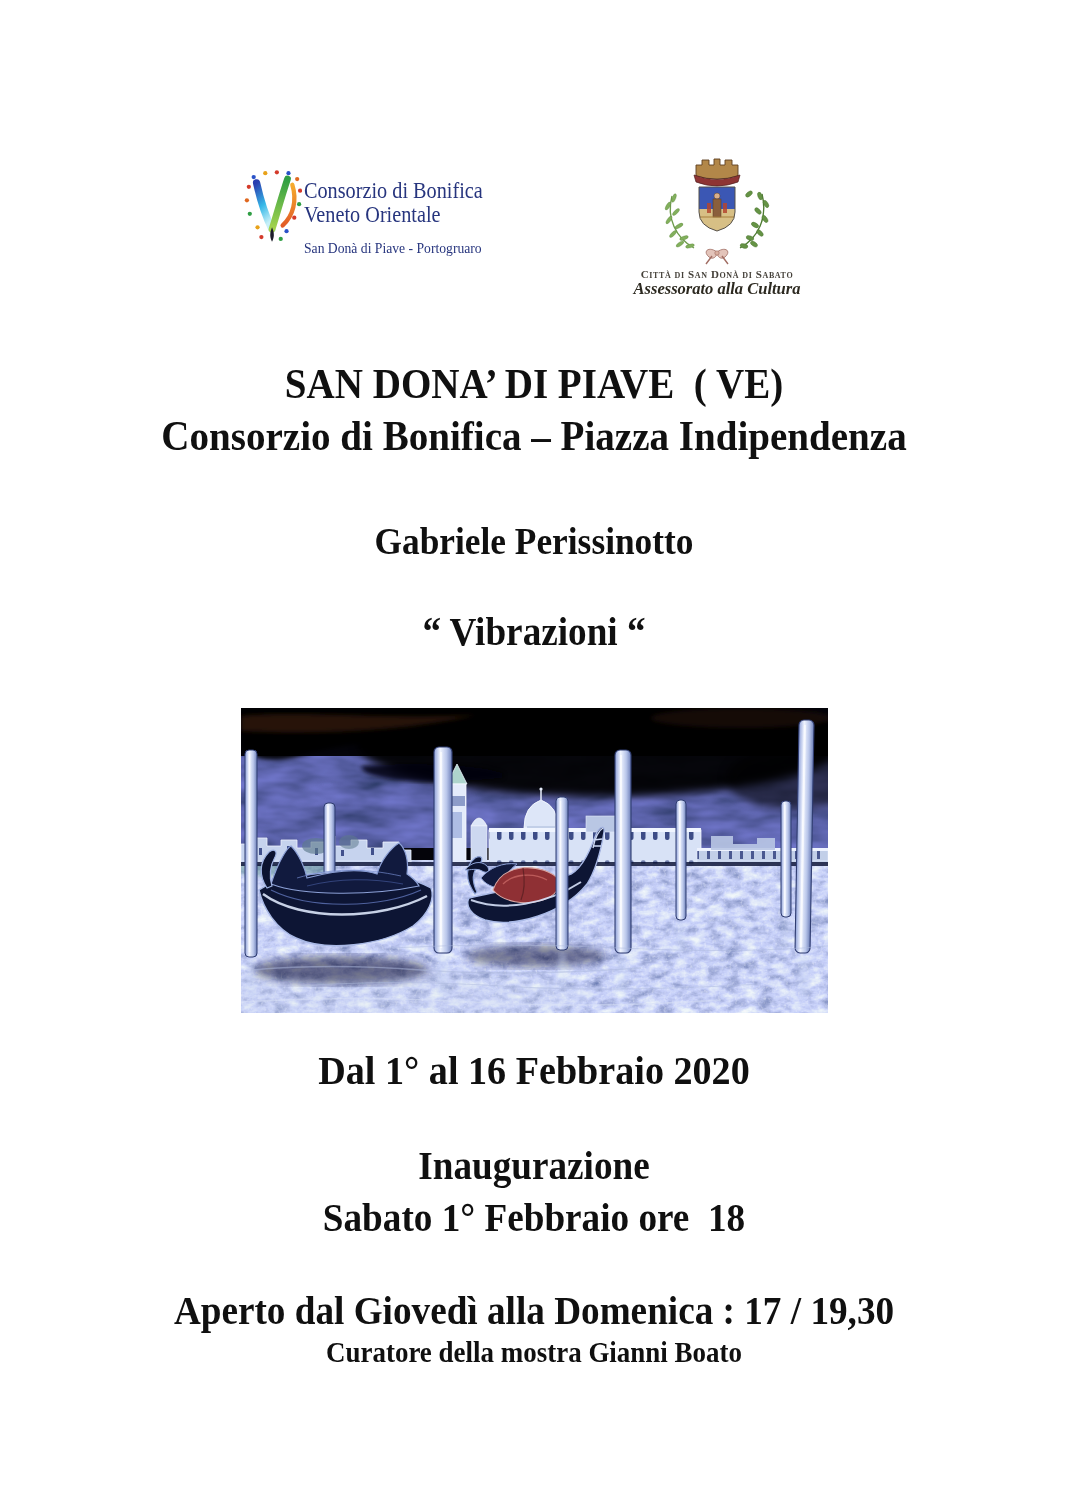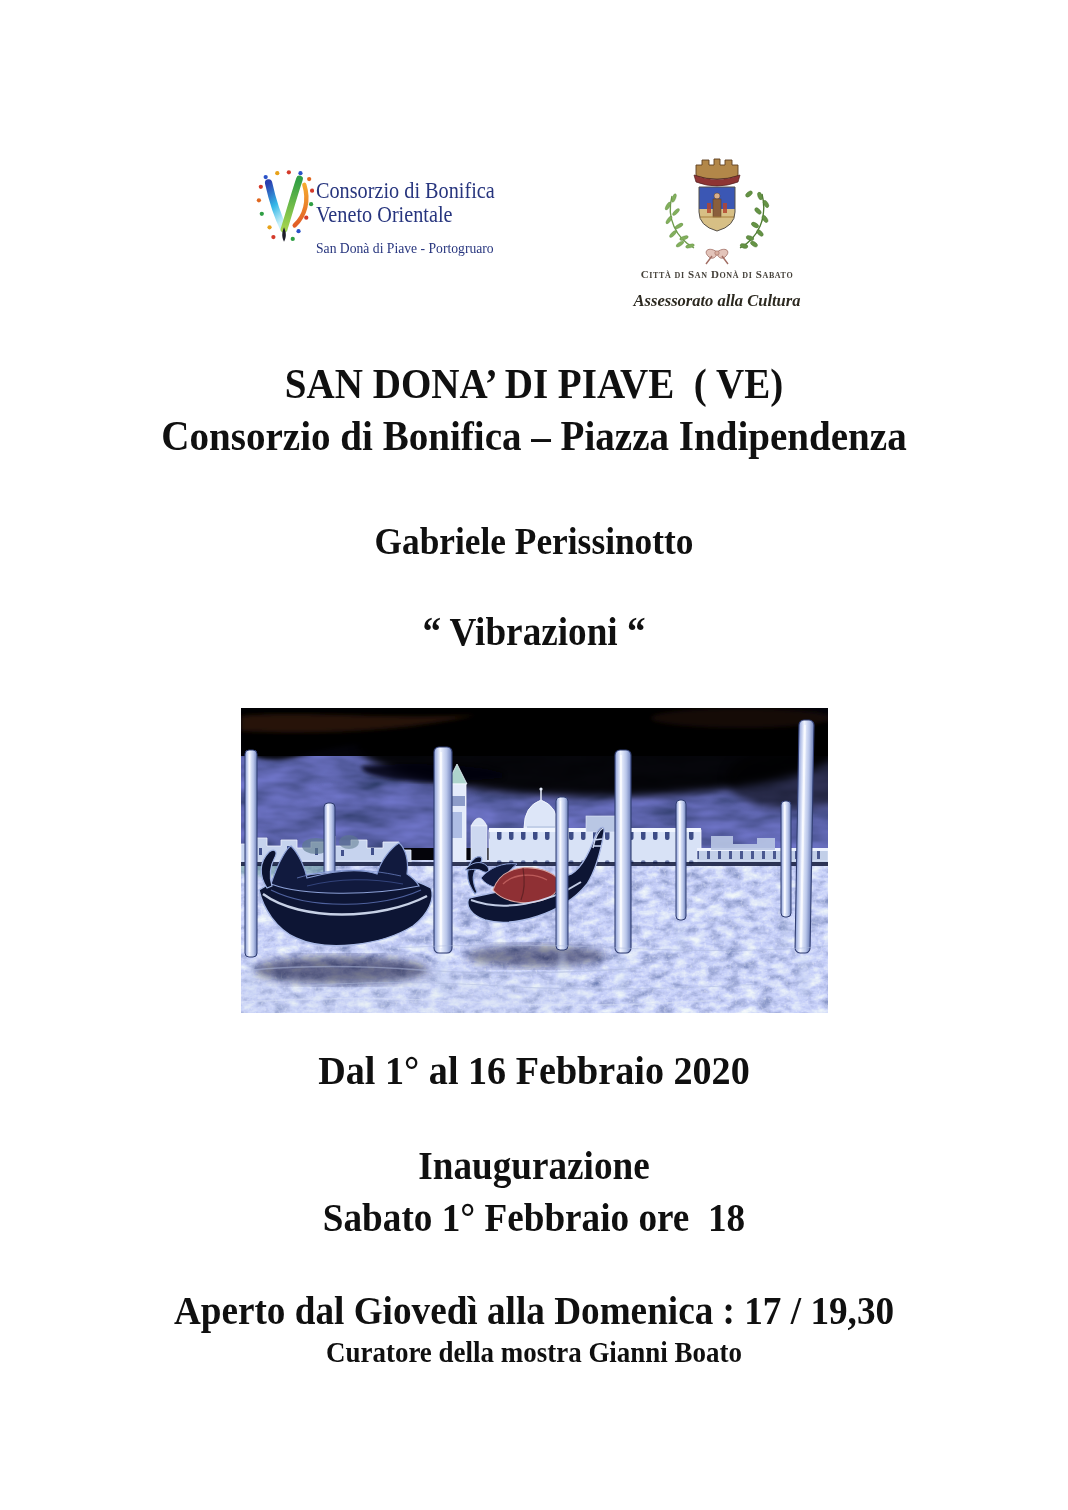--- a/index.html
+++ b/index.html
@@ -18,34 +18,34 @@
   .h2  { top:415px;  font-size:42px; }
   .artist { top:522px; font-size:38px; }
   .vibr   { top:612px; font-size:40px; }
   .dates  { top:1050px; font-size:41px; }
   .inaug1 { top:1146px; font-size:40px; }
   .inaug2 { top:1198px; font-size:40px; }
   .hours  { top:1291px; font-size:40px; }
   .curat  { top:1338px; font-size:29px; }
 
   
-  .logo-consorzio { position:absolute; left:256px; top:168px; display:flex; }
+  .logo-consorzio { position:absolute; left:244px; top:168px; display:flex; }
   .lc-icon { width:58px; height:82px; flex:none; }
   .lc-text { margin-left:2px; padding-top:11px; color:#27357e;
              transform:scaleX(0.88); transform-origin:0 0; white-space:nowrap; }
   .lc-l1, .lc-l2 { font-size:23px; line-height:1.03; font-weight:normal; }
   .lc-l3 { font-size:15.5px; margin-top:13px; font-weight:normal; }
 
   
   .logo-comune { position:absolute; left:612px; top:156px; width:210px; text-align:center; }
   .crest { width:130px; height:112px; display:block; margin:0 auto; }
   .cm-l1 { font-size:11px; font-variant:small-caps; font-weight:bold;
            letter-spacing:0.6px; color:#45413a; line-height:1.1; }
   .cm-l2 { font-size:16.5px; font-style:italic; font-weight:bold;
-           color:#2c2920; line-height:1.1; margin-top:12px; }
+           color:#2c2920; line-height:1.1; margin-top:0; }
 
   
   .art-wrap { position:absolute; left:241px; top:708px; width:587px; height:305px; }
   .art-wrap svg { display:block; width:100%; height:100%; }
 </style>
 </head>
 <body>
 
 <div class="poster">
 

